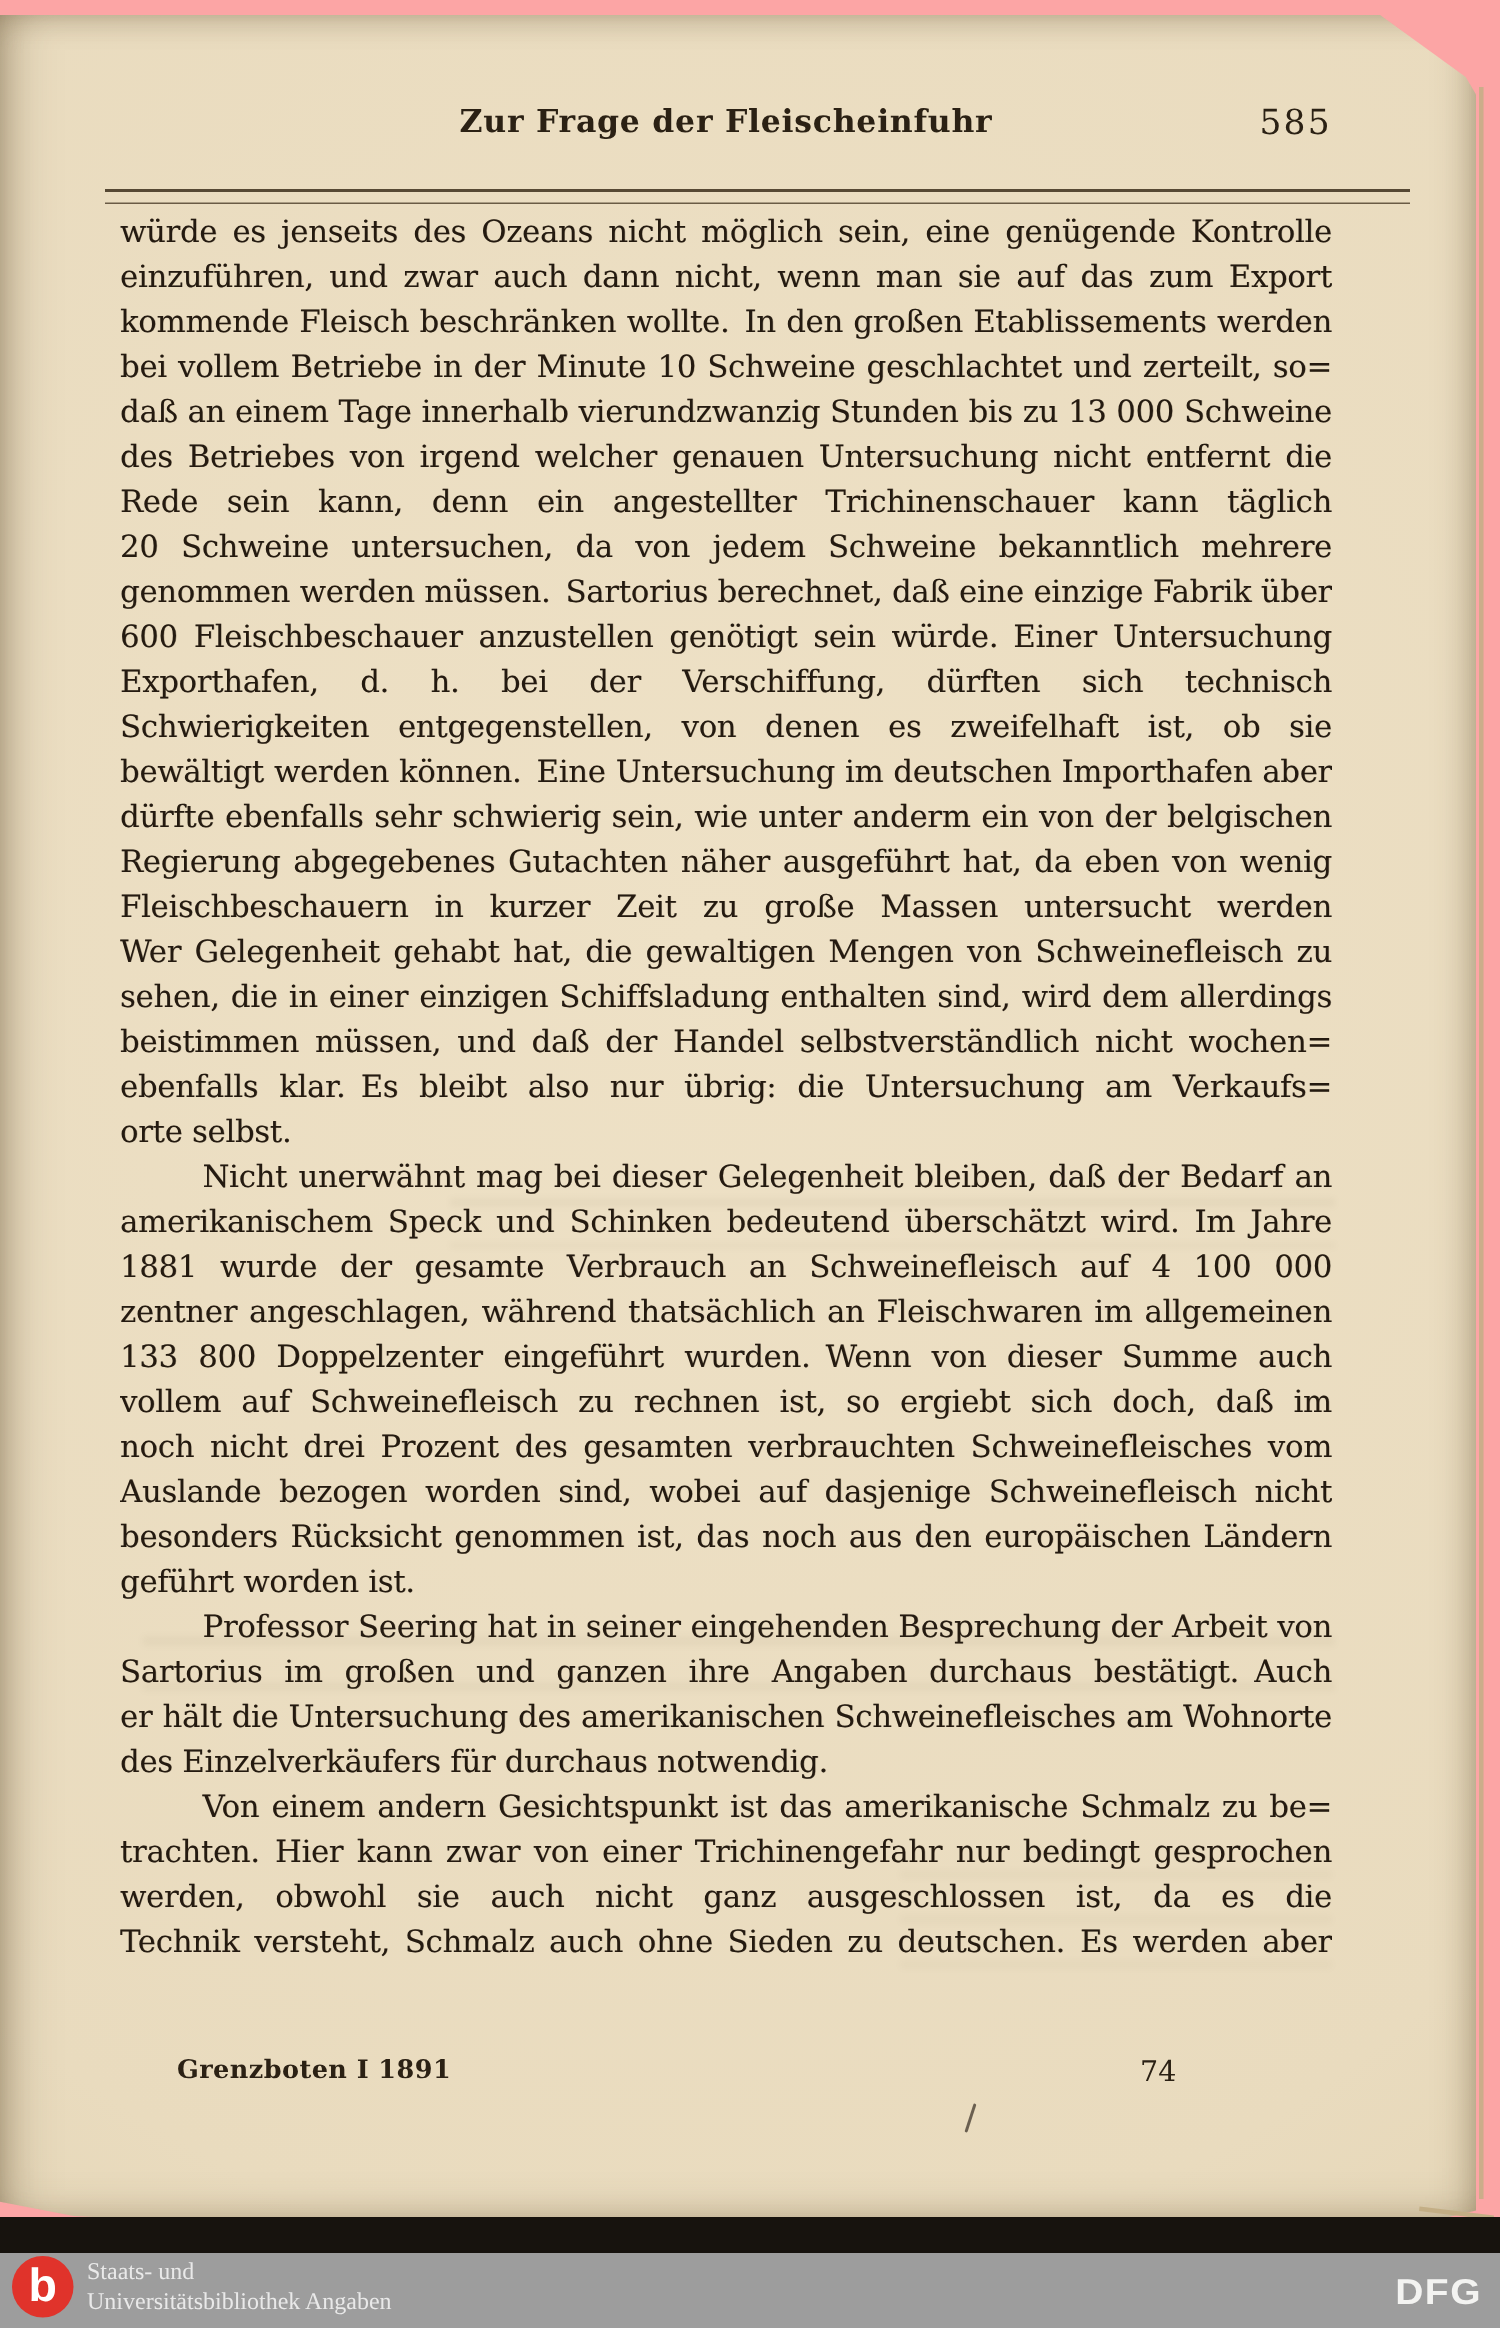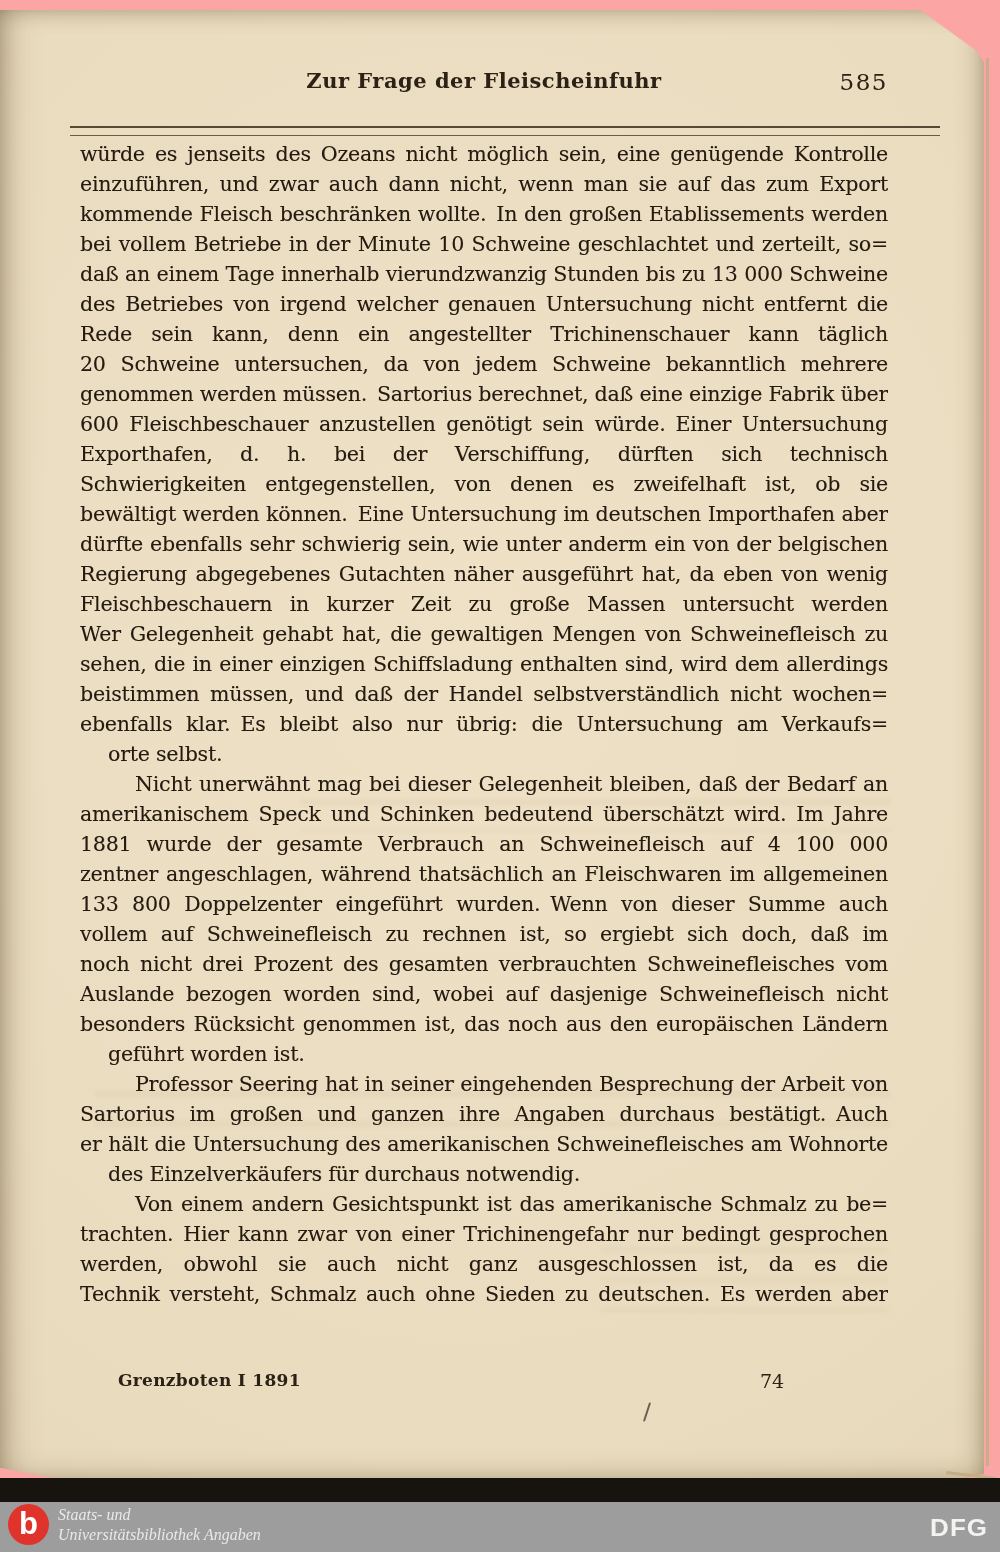--- a/index.html
+++ b/index.html
@@ -25,21 +25,21 @@
     font-size:21px;font-weight:bold;letter-spacing:.5px;white-space:nowrap;}
   .page-number{position:absolute;right:0;top:1px;font-size:23px;letter-spacing:1.5px;margin-left:29px;}
   .head-rule{position:absolute;left:70px;top:126px;width:870px;height:7px;
     border-top:2px solid #473925;border-bottom:1px solid #5d4e38;opacity:.9;}
   
   .page-body{position:absolute;left:80px;top:139px;width:808px;color:#241a10;
     font-size:20.5px;letter-spacing:-0.2px;
     text-shadow:0.3px 0.3px 0 rgba(40,28,14,.35);}
   .line{height:30px;line-height:30px;overflow:hidden;white-space:normal;
     text-align:justify;text-align-last:justify;}
-  .line.lastline{text-align-last:left;margin-left:28px;}
+  .line.lastline{text-align-last:left;}
   .line.firstline{padding-left:55px;}
   
   .sig-left{position:absolute;left:98px;top:1370px;font-size:17px;font-weight:bold;
     color:#2b2114;letter-spacing:.3px;margin-left:20px;}
   .sig-right{position:absolute;left:760px;top:1370px;font-size:19px;color:#2b2114;}
   .pen-mark{position:absolute;left:646px;top:1402px;width:2px;height:20px;
     background:#4a4034;transform:rotate(18deg);border-radius:2px;opacity:.8;}
   
   .ghost{position:absolute;opacity:.09;filter:blur(2px);pointer-events:none;
     background:repeating-linear-gradient(180deg, transparent 0 9px,
@@ -47,21 +47,21 @@
   .g1{left:300px;top:790px;width:590px;height:42px;}
   .g2{left:95px;top:1082px;width:795px;height:54px;}
   .g3{left:600px;top:1238px;width:288px;height:96px;opacity:.06;}
   
   .black-band{position:absolute;left:0;top:1478px;width:1000px;height:26px;background:#17130e;}
   .footer-bar{position:absolute;left:0;top:1502px;width:1000px;height:50px;background:#9d9d9d;}
   .lib-mark{position:absolute;left:8px;top:2px;width:41px;height:41px;border-radius:50%;
     background:#e0332b;color:#ffffff;font-family:"Liberation Sans",sans-serif;
     font-weight:bold;font-size:31px;text-align:center;line-height:40px;}
   .lib-name{position:absolute;left:58px;top:3px;color:#e9e9e9;
-    font-family:"Liberation Serif",serif;font-size:16px;line-height:20px;font-style:italic;}
+    font-family:"Liberation Serif",serif;font-size:16px;line-height:20px;}
   .dfg{position:absolute;right:12px;top:11px;color:#f3f3f1;
     font-family:"Liberation Sans",sans-serif;font-weight:bold;font-size:26px;
     letter-spacing:1px;transform:scaleY(.92);}
 </style>
 </head>
 <body>
 
 <div class="scan">
 
   <div class="paper"></div>

